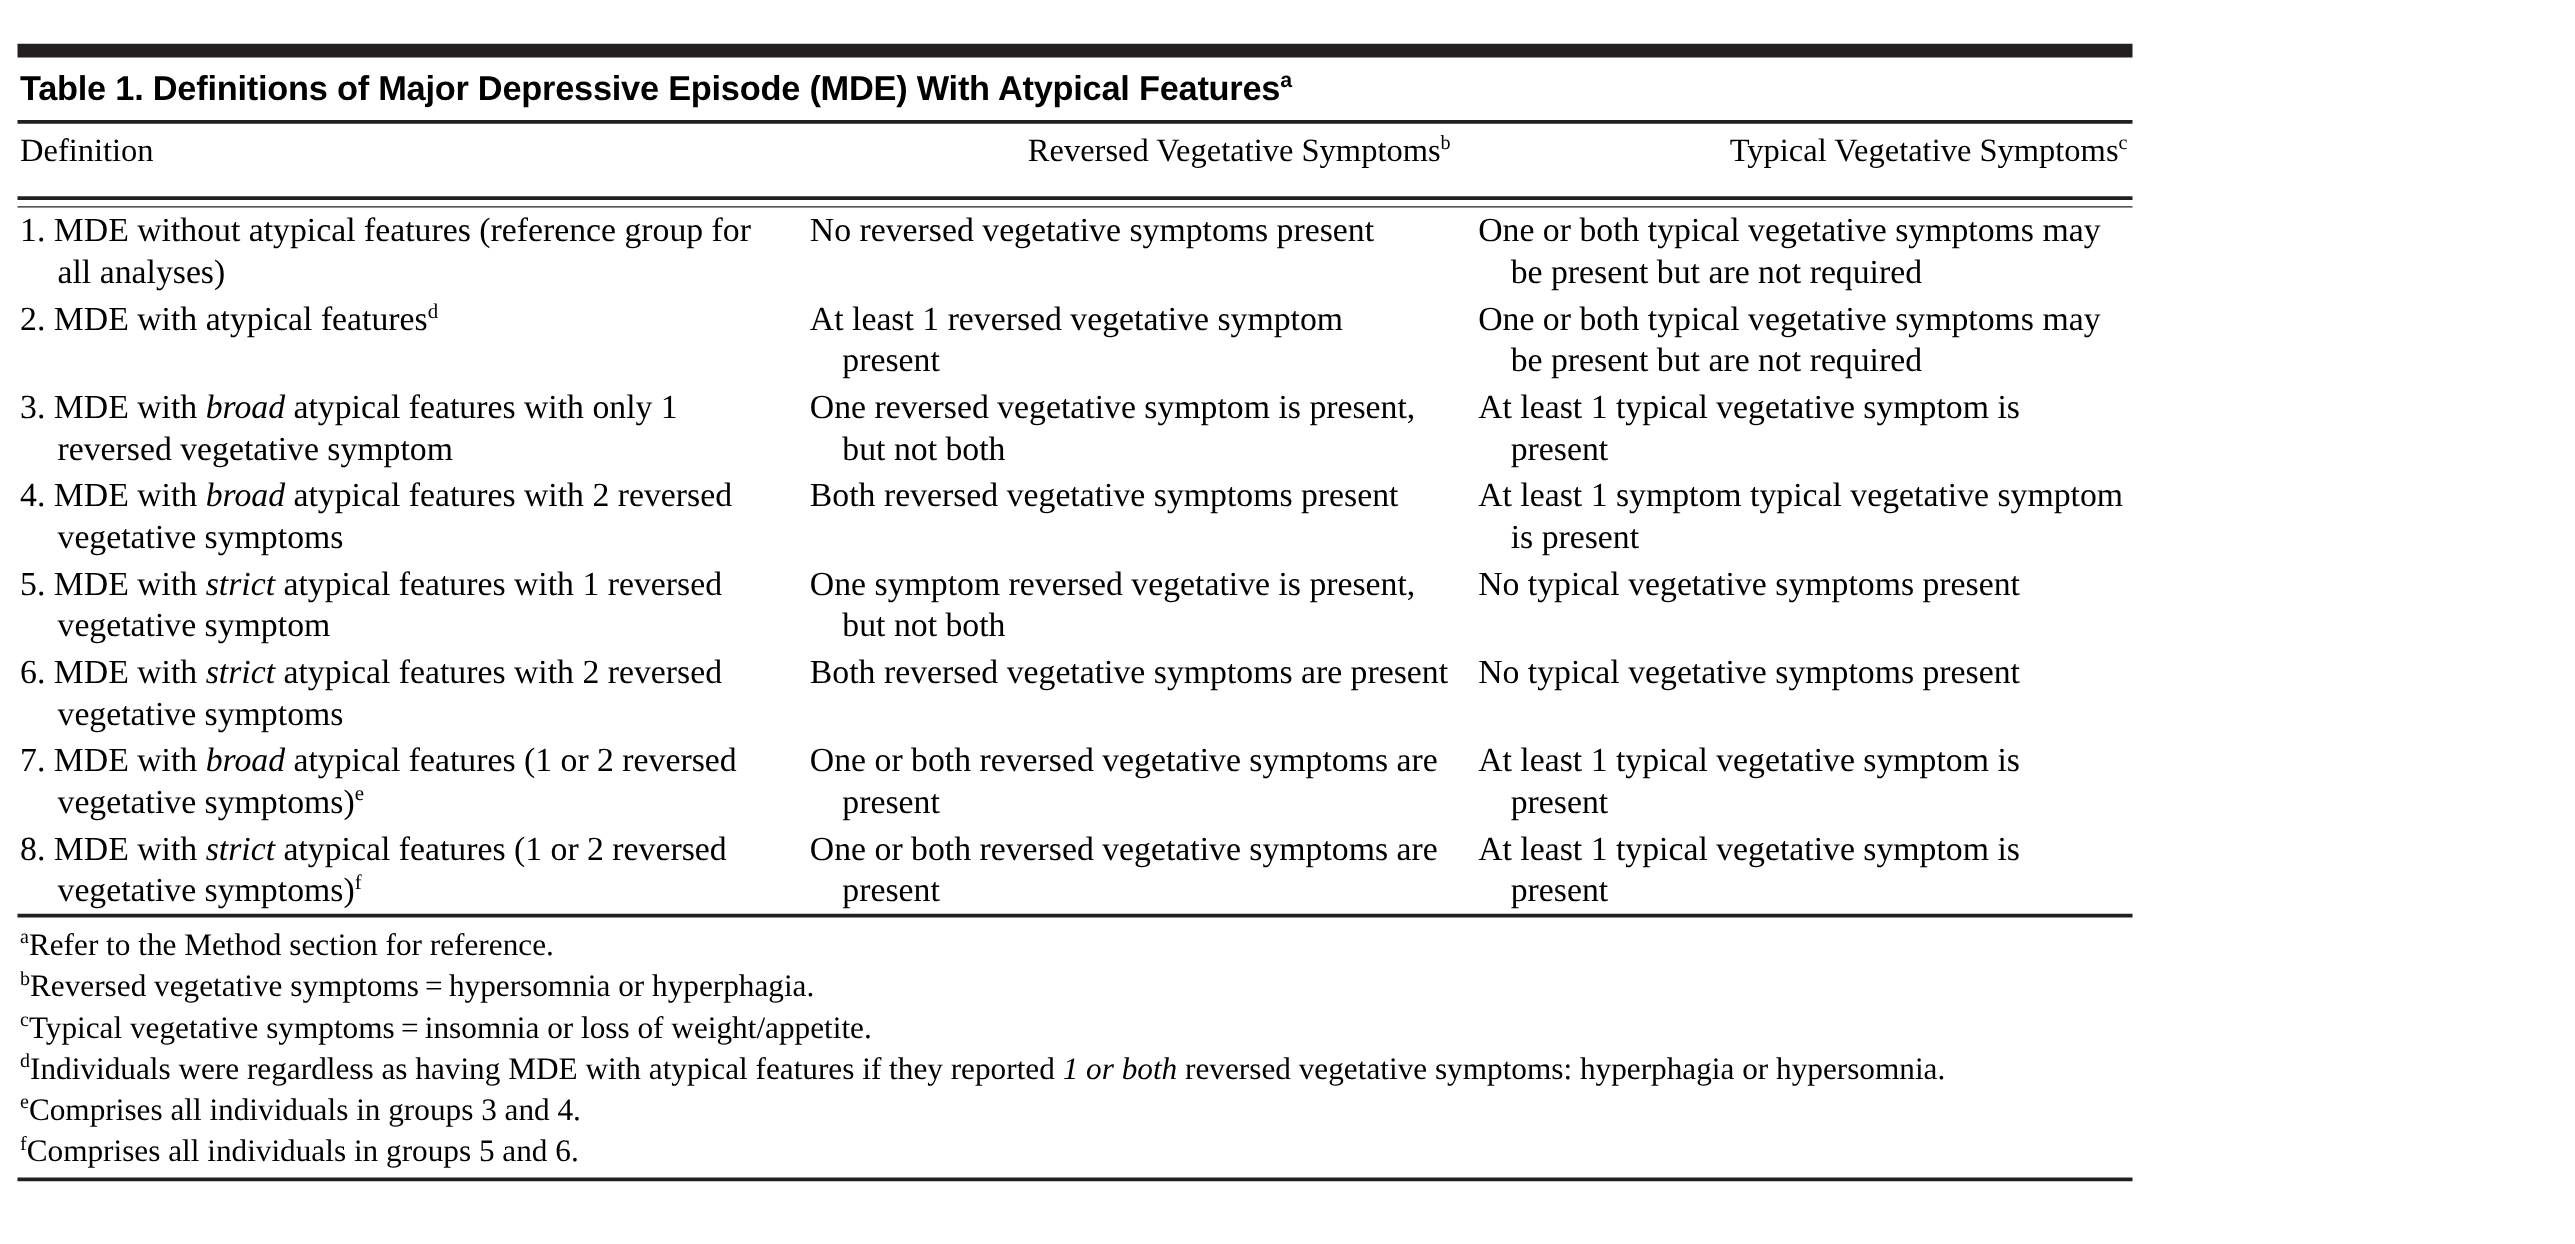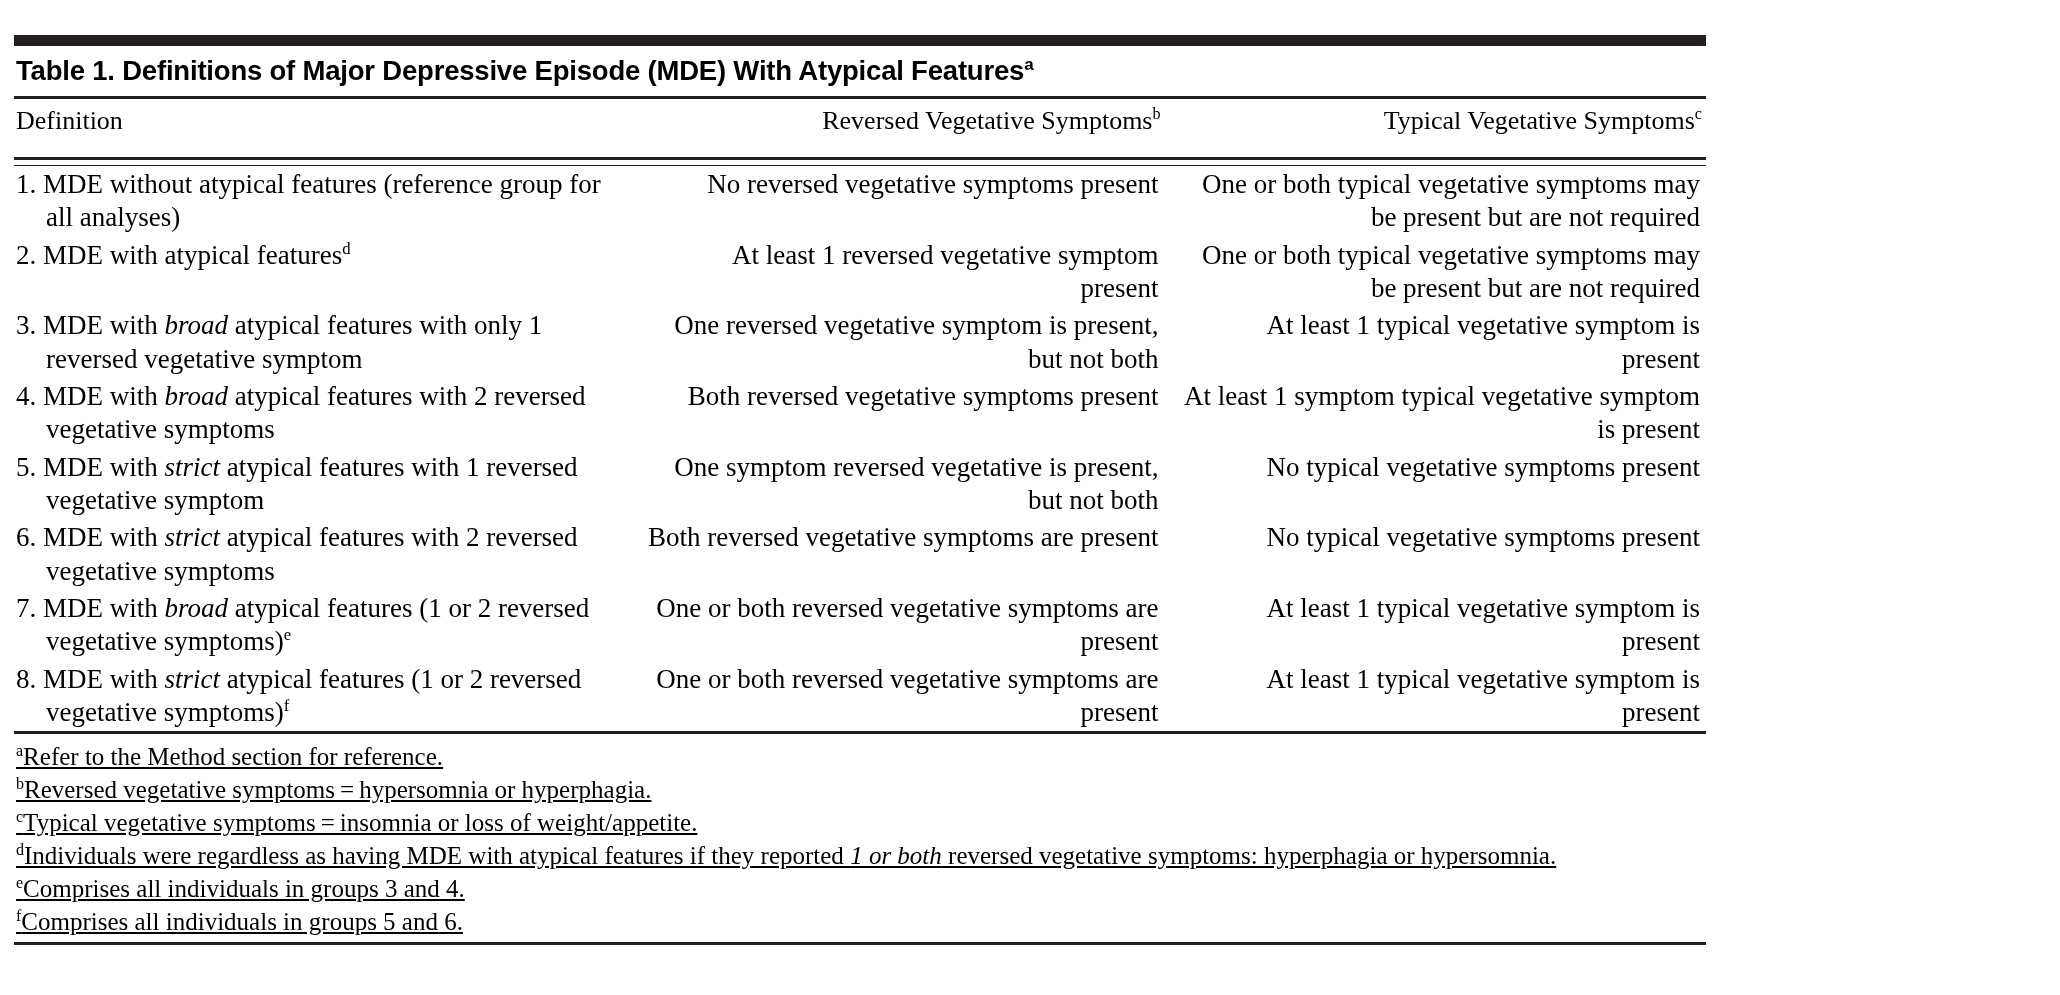--- a/index.html
+++ b/index.html
@@ -81,21 +81,21 @@
   thead th sup { font-size: 62%; vertical-align: super; }
 
   tbody td {
     font-size: 27px;
     line-height: 1.235;
     vertical-align: top;
     padding: 0 6px 0 2px;
   }
   tbody tr td { padding-top: 2px; padding-bottom: 2px; }
   tbody td.col-def { text-align: left; }
-  tbody td.col-rev, tbody td.col-typ { text-align: right; }
+  tbody td.col-rev, tbody td.col-typ { text-align: left; }
 
   .hang {
     padding-left: 30px;
     text-indent: -30px;
   }
   .hang-c {
     padding-left: 26px;
     text-indent: -26px;
   }
   td.col-rev { padding-left: 18px; }
@@ -109,21 +109,20 @@
   }
   .footnote {
     font-size: 25px;
     line-height: 1.24;
     padding: 1px 0 1px 0;
   }
   .footnote .fn-ind {
     padding-left: 24px;
     text-indent: -24px;
     display: block;
-    text-decoration: underline;
   }
   .footnote sup { font-size: 64%; }
   .footnote .cont {
     display: block;
     padding-left: 24px;
     text-indent: 0;
   }
 </style>
 </head>
 <body>

